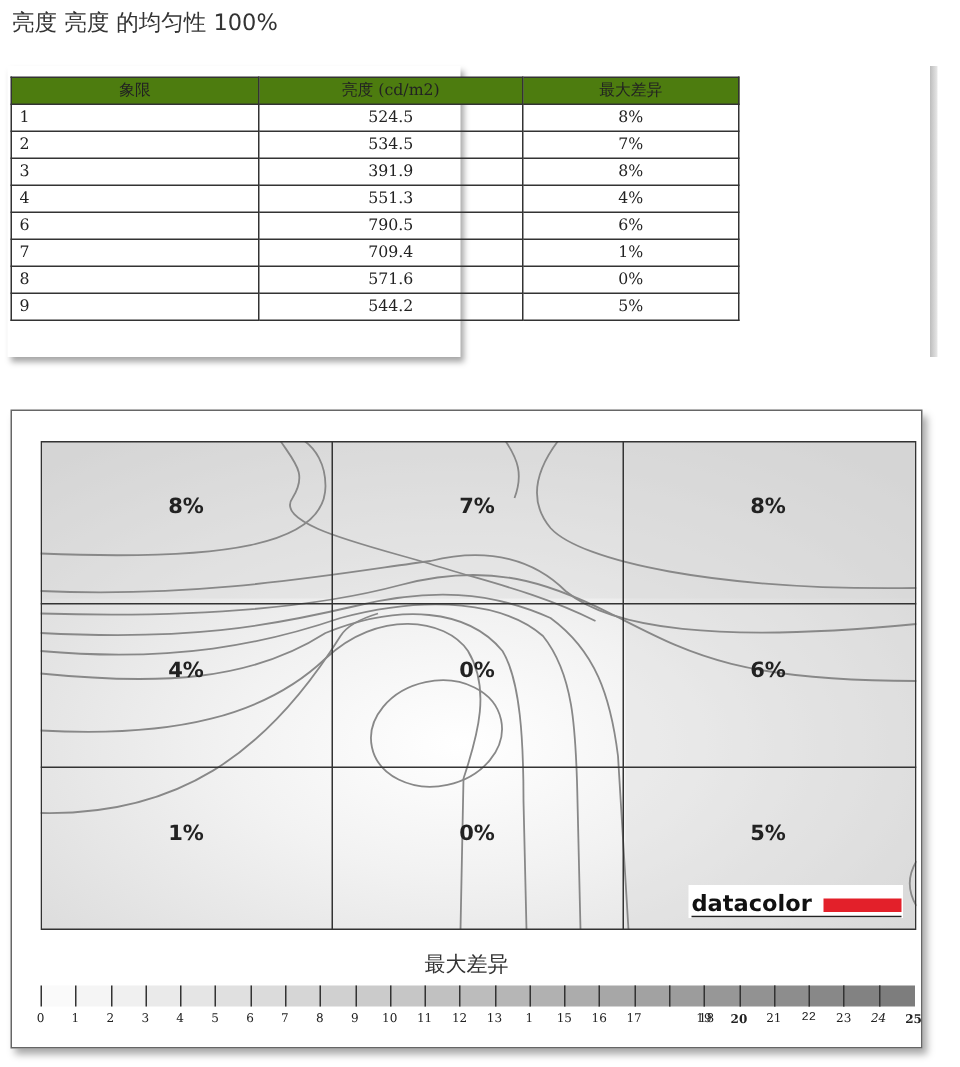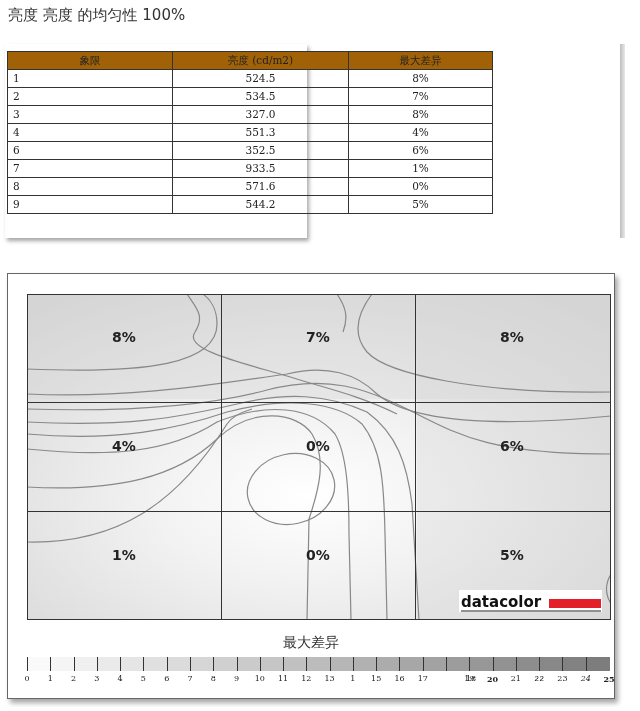--- a/index.html
+++ b/index.html
@@ -6,21 +6,21 @@
   body { width:640px; height:711px; position:relative; overflow:hidden;
          font-family:"DejaVu Sans", sans-serif; color:#222; }
   .title { position:absolute; left:8px; top:6px; font-size:15px; color:#333; }
   .table-shadow { position:absolute; left:5px; top:44px; width:302px; height:194px;
                   box-shadow: 2px 3px 4px rgba(0,0,0,0.35); background:#fff; }
   .right-shadow { position:absolute; left:620px; top:44px; width:5px; height:194px;
                   background:linear-gradient(to right,#bdbdbd,#e8e8e8); }
   table.data { position:absolute; left:7px; top:51px; border-collapse:collapse;
                font-family:"DejaVu Serif", serif; font-size:10.5px; }
   table.data th, table.data td { border:1px solid #333; height:17px; padding:0 5px; line-height:17px; }
-  table.data th { background:#a16207; font-weight:normal; text-align:center; }
+  table.data th { background:#4d7c0f; font-weight:normal; text-align:center; }
   table.data td.c1 { width:154px; text-align:left; }
   table.data td.c2 { width:165px; text-align:center; }
   table.data td.c3 { width:133px; text-align:center; }
   .chart-frame { position:absolute; left:7px; top:273px; width:606px; height:424px;
                  border:1px solid #666; background:#fff;
                  box-shadow: 3px 4px 5px rgba(0,0,0,0.35); }
   .plot { position:absolute; left:19px; top:20px; width:584px; height:326px; }
   .legend-title { position:absolute; left:0; width:606px; top:360px; text-align:center; font-size:14px; color:#333; }
   .legend-bar { position:absolute; left:19px; top:383px; width:582px; height:14px; }
   .legend-ticks { position:absolute; left:19px; top:400px; width:582px; height:12px;
@@ -51,36 +51,36 @@
         <td class="c2">524.5</td>
         <td class="c3">8%</td>
       </tr>
     <tr>
         <td class="c1">2</td>
         <td class="c2">534.5</td>
         <td class="c3">7%</td>
       </tr>
     <tr>
         <td class="c1">3</td>
-        <td class="c2">327.0</td>
+        <td class="c2">391.9</td>
         <td class="c3">8%</td>
       </tr>
     <tr>
         <td class="c1">4</td>
         <td class="c2">551.3</td>
         <td class="c3">4%</td>
       </tr>
     <tr>
         <td class="c1">6</td>
-        <td class="c2">352.5</td>
+        <td class="c2">790.5</td>
         <td class="c3">6%</td>
       </tr>
     <tr>
         <td class="c1">7</td>
-        <td class="c2">933.5</td>
+        <td class="c2">709.4</td>
         <td class="c3">1%</td>
       </tr>
     <tr>
         <td class="c1">8</td>
         <td class="c2">571.6</td>
         <td class="c3">0%</td>
       </tr>
     <tr>
         <td class="c1">9</td>
         <td class="c2">544.2</td>

